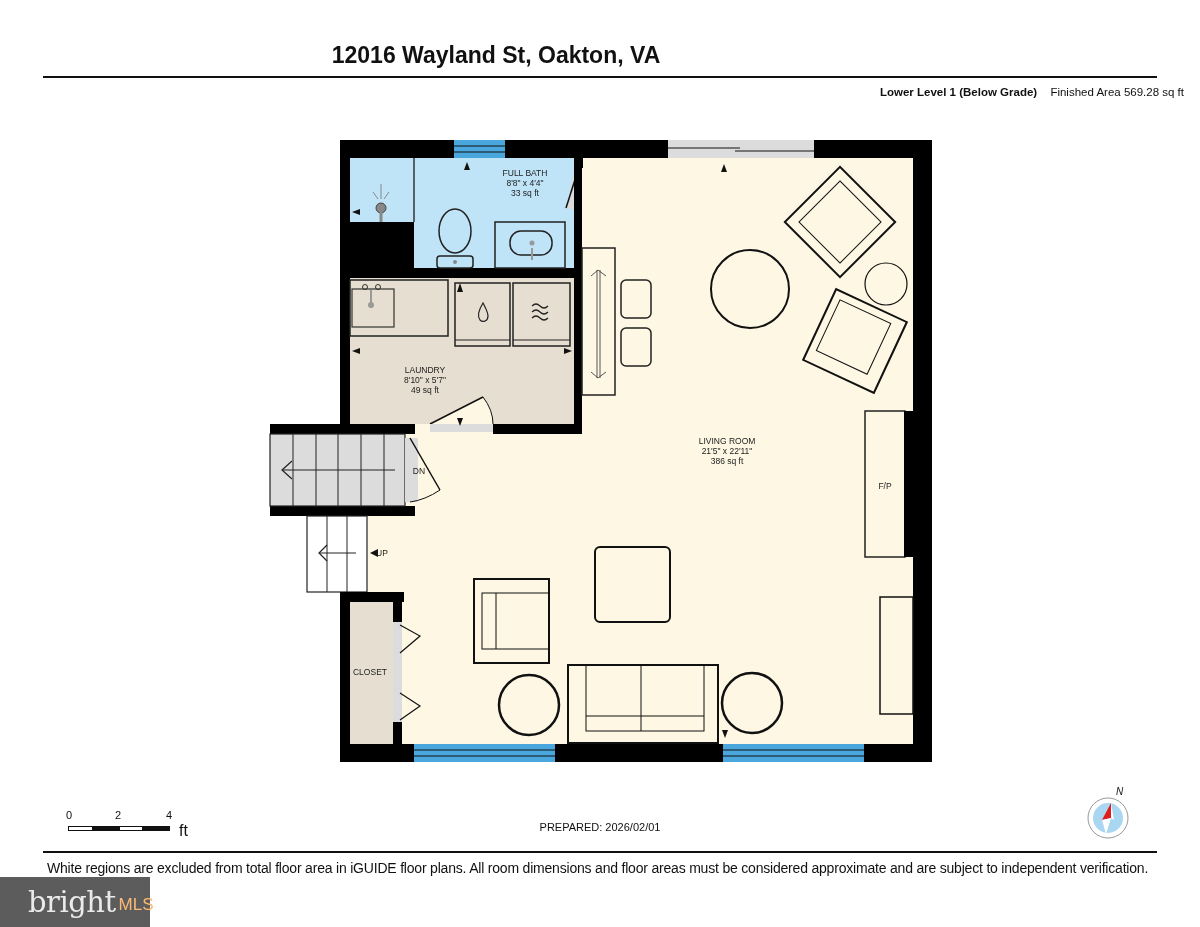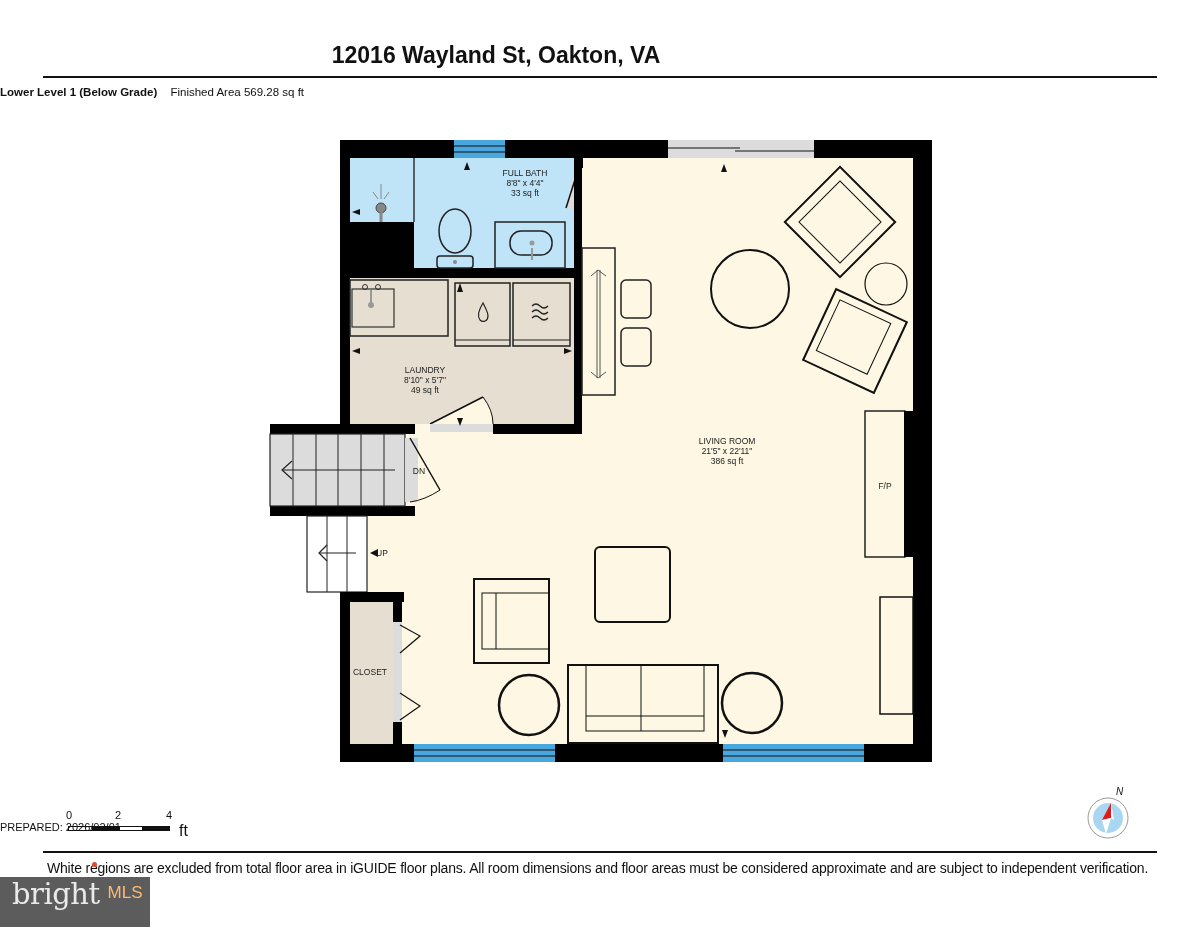--- a/index.html
+++ b/index.html
@@ -1,31 +1,31 @@
 <!DOCTYPE html>
 <html><head>
 <meta charset="utf-8">
 <style>
   html, body { margin: 0; padding: 0; background: #ffffff; }
   body { width: 1200px; height: 927px; position: relative; overflow: hidden; font-family: "Liberation Sans", sans-serif; color: #111; }
   .title { position: absolute; left: 0; top: 42px; width: 992px; text-align: center; font-size: 23px; font-weight: bold; color: #111; }
   .rule-top { position: absolute; left: 43px; top: 76px; width: 1114px; height: 2px; background: #111; }
-  .subtitle { position: absolute; left: 0; top: 86px; width: 1184px; text-align: left; font-size: 11.5px; }
+  .subtitle { position: absolute; left: 0; top: 86px; width: 1184px; text-align: right; font-size: 11.5px; }
   .subtitle .level { font-weight: bold; margin-right: 10px; }
   .plan { position: absolute; left: 0; top: 0; }
   .room-label { font-family: "Liberation Sans", sans-serif; font-size: 8.5px; fill: #222; text-anchor: middle; }
   .scale { position: absolute; left: 66px; top: 809px; width: 140px; height: 30px; }
   .scale .tick { position: absolute; top: 0; font-size: 11px; }
   .scale .bar { position: absolute; top: 17px; height: 5px; border: 1px solid #111; box-sizing: border-box; }
   .scale .unit { position: absolute; left: 113px; top: 13px; font-size: 16px; }
-  .prepared { position: absolute; left: 0; top: 821px; width: 1200px; font-size: 11px; }
+  .prepared { position: absolute; left: 0; top: 821px; width: 1200px; text-align: center; font-size: 11px; }
   .compass { position: absolute; left: 1084px; top: 784px; width: 50px; height: 56px; }
   .rule-bottom { position: absolute; left: 43px; top: 851px; width: 1114px; height: 2px; background: #111; }
   .disclaimer { position: absolute; left: 47px; top: 860px; font-size: 14px; letter-spacing: -0.2px; }
-  .logo { position: absolute; left: 0; top: 877px; width: 150px; height: 50px; background: #5c5c5c; display: flex; align-items: flex-start; padding-left: 12px; box-sizing: border-box; }
+  .logo { position: absolute; left: 0; top: 877px; width: 150px; height: 50px; background: #5c5c5c; display: flex; align-items: center; padding-left: 28px; box-sizing: border-box; }
   .logo .bright { font-family: "DejaVu Serif", serif; font-size: 29px; color: #eaeaea; letter-spacing: -0.5px; }
   .logo .mls { font-family: "Liberation Sans", sans-serif; font-size: 17px; color: #fdba74; margin-left: 3px; margin-top: 6px; }
   .logo .dot { display: inline-block; width: 5px; height: 5px; border-radius: 50%; background: #e14a2b; position: relative; top: -15px; left: -8px; }
 </style>
 </head>
 <body>
 
 <div class="title">12016 Wayland St, Oakton, VA</div>
 <div class="rule-top"></div>
 <div class="subtitle">

